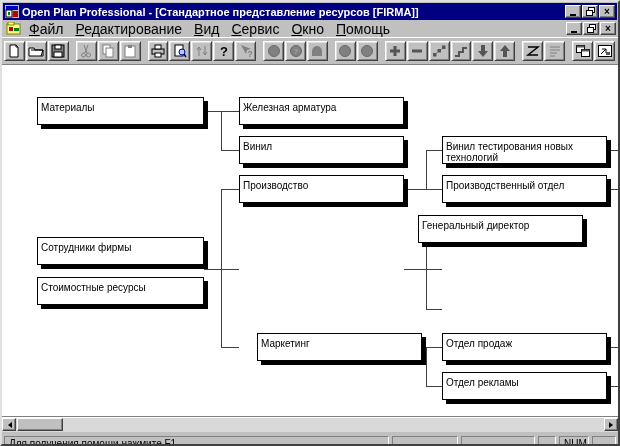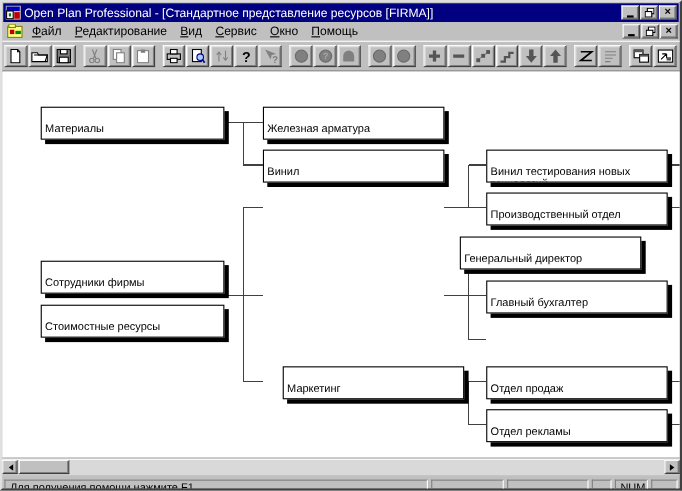--- a/index.html
+++ b/index.html
@@ -4,45 +4,45 @@
 <style>
   html,body{margin:0;padding:0;background:#808080;}
   .win{
     width:620px;height:446px;box-sizing:border-box;position:relative;
     background:#c0c0c0;
     border:2px solid;border-color:#dfdfdf #404040 #404040 #dfdfdf;
     font-family:"Liberation Sans",sans-serif;overflow:hidden;
   }
   
   .titlebar{height:17px;margin:1px 1px 0 1px;background:#000080;display:flex;align-items:center;padding:0 2px;}
-  .titlebar .title{color:#fff;font-size:11px;font-weight:normal;flex:1;white-space:nowrap;overflow:hidden;margin-left:3px;}
+  .titlebar .title{color:#fff;font-size:11px;font-weight:bold;flex:1;white-space:nowrap;overflow:hidden;margin-left:3px;}
   .wbtns{display:flex;gap:1px;align-items:center;}
   .wbtn{width:16px;height:13px;background:#c0c0c0;border:1px solid;border-color:#fff #404040 #404040 #fff;
         box-shadow:inset -1px -1px 0 #808080;display:flex;align-items:center;justify-content:center;
         font-size:10px;line-height:10px;font-weight:bold;color:#000;box-sizing:border-box;}
   .gmin{width:6px;height:2px;background:#000;margin-top:6px;}
   
   .menubar{height:17px;display:flex;align-items:center;padding:0 2px;}
-  .menu-item{font-size:11px;padding:1px 6px;color:#000;}
+  .menu-item{font-size:14px;padding:1px 6px;color:#000;}
   .menu-item::first-letter{text-decoration:underline;}
   .mdi-icon{margin:0 2px;display:flex;}
   .mdi-ctrls{margin-left:auto;display:flex;gap:1px;}
   
   .toolbar{height:24px;display:flex;align-items:center;padding:1px 2px;
            border-top:1px solid #fff;border-bottom:1px solid #808080;}
   .tb{width:22px;height:20px;background:#c0c0c0;box-sizing:border-box;
       border:1px solid;border-color:#fff #404040 #404040 #fff;
       box-shadow:inset 1px 1px 0 #dfdfdf, inset -1px -1px 0 #808080;
       display:flex;align-items:center;justify-content:center;margin-right:1px;}
   .grp{margin-left:6px;}
   
   .canvas{position:relative;height:351px;background:#fff;border-bottom:1px solid #808080;overflow:hidden;}
   .node{position:absolute;height:28px;background:#fff;border:1px solid #000;
         box-shadow:4px 4px 0 #000;font-size:10px;line-height:11px;
-        padding:14px 3px;box-sizing:border-box;overflow:hidden;color:#000;}
+        padding:4px 3px;box-sizing:border-box;overflow:hidden;color:#000;}
   .edges{position:absolute;left:0;top:0;}
   
   .hscroll{height:14px;background:#d9d9d9;display:flex;position:relative;border-top:1px solid #fff;}
   .sbtn{width:14px;height:13px;background:#c0c0c0;border:1px solid;border-color:#fff #404040 #404040 #fff;
         box-shadow:inset -1px -1px 0 #808080;box-sizing:border-box;display:flex;align-items:center;justify-content:center;}
   .tri-l{width:0;height:0;border:3px solid transparent;border-right:4px solid #000;margin-right:2px;}
   .tri-r{width:0;height:0;border:3px solid transparent;border-left:4px solid #000;margin-left:2px;}
   .strack{flex:1;position:relative;}
   .sthumb{position:absolute;left:1px;top:0;width:46px;height:13px;background:#c0c0c0;
           border:1px solid;border-color:#fff #404040 #404040 #fff;box-shadow:inset -1px -1px 0 #808080;box-sizing:border-box;}
@@ -297,26 +297,26 @@
         <path d="M605 85H620 M605 124H620 M605 282H620 M605 321H620"></path>
       </g>
     </svg>
 
     <div class="node" style="left:35px;top:32px;width:167px"><span>Материалы</span></div>
     <div class="node" style="left:35px;top:172px;width:167px"><span>Сотрудники фирмы</span></div>
     <div class="node" style="left:35px;top:212px;width:167px"><span>Стоимостные ресурсы</span></div>
 
     <div class="node" style="left:237px;top:32px;width:165px"><span>Железная арматура</span></div>
     <div class="node" style="left:237px;top:71px;width:165px"><span>Винил</span></div>
+    <div class="node" style="left:237px;top:110px;width:165px"><span>Производство</span></div>
     <div class="node" style="left:255px;top:268px;width:165px"><span>Маркетинг</span></div>
 
     <div class="node" style="left:440px;top:71px;width:165px"><span>Винил тестирования новых технологий</span></div>
     <div class="node" style="left:440px;top:110px;width:165px"><span>Производственный отдел</span></div>
     <div class="node" style="left:416px;top:150px;width:165px"><span>Генеральный директор</span></div>
-    <div class="node" style="left:440px;top:190px;width:165px"><span>Главный бухгалтер</span></div>
     <div class="node" style="left:440px;top:268px;width:165px"><span>Отдел продаж</span></div>
     <div class="node" style="left:440px;top:307px;width:165px"><span>Отдел рекламы</span></div>
   </div>
 
   <div class="hscroll">
     <span class="sbtn">
         <span class="tri-l"></span>
       </span>
     <span class="strack">
       <span class="sthumb"></span>

